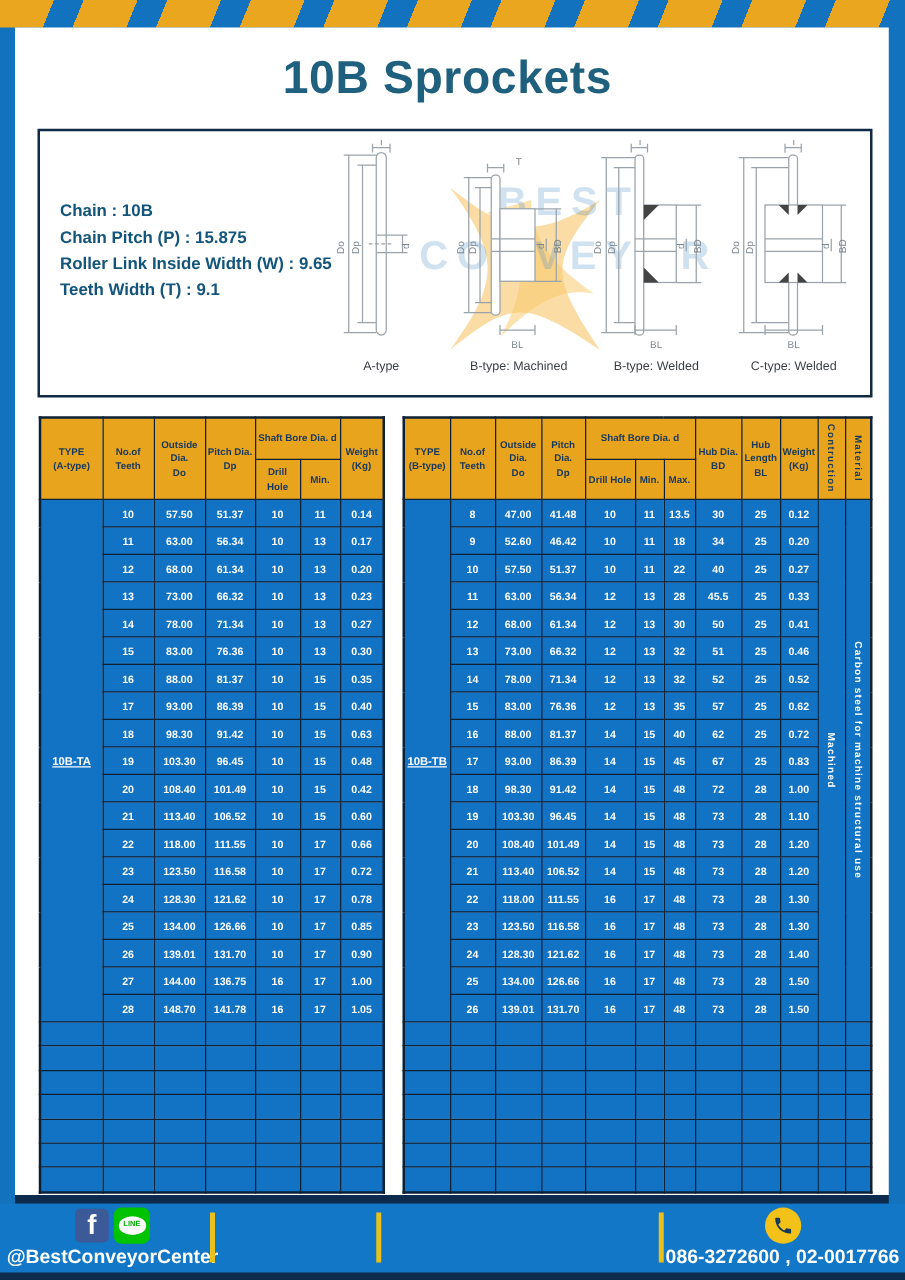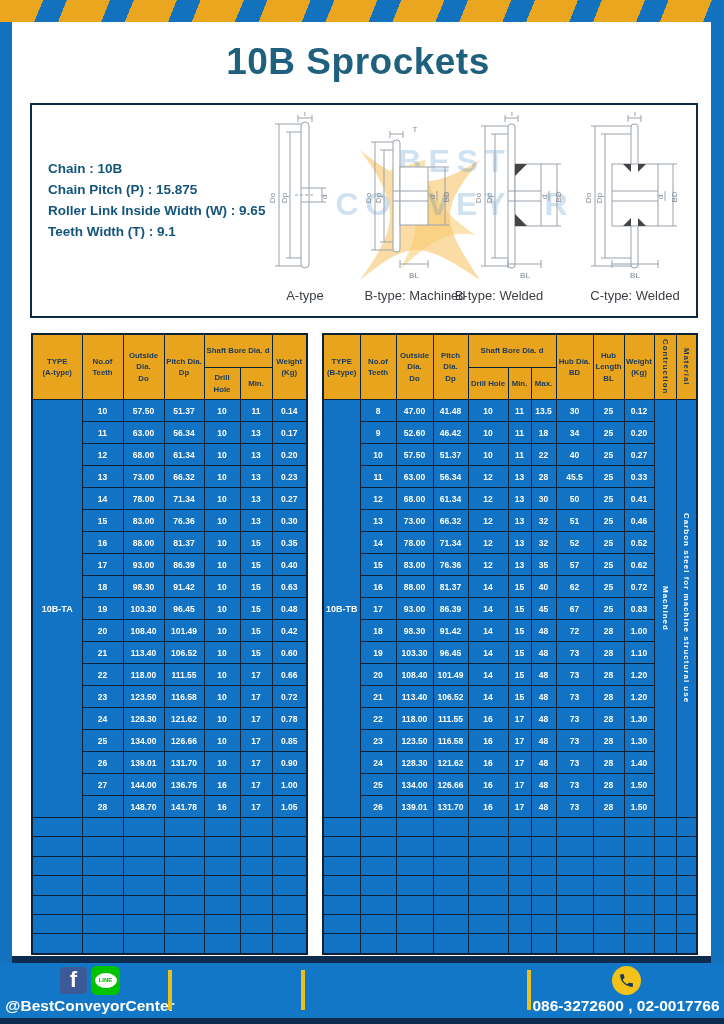--- a/index.html
+++ b/index.html
@@ -17,36 +17,36 @@
   .banner-title{font-size:37px;font-weight:bold;color:#20607F;letter-spacing:.5px;}
   
   .specbox{left:30px;top:103px;width:664px;height:211px;background:#fff;border:2px solid #0E2A45;}
   .spec-lines{left:48px;top:158px;width:320px;font-size:13.5px;font-weight:bold;color:#14557C;line-height:21px;}
   
   .wm-text{left:290px;top:140px;width:330px;text-align:center;font-weight:bold;font-size:32px;
     letter-spacing:7px;line-height:1.35;color:rgba(72,140,194,0.26);z-index:1;}
   .wm-blob{left:330px;top:130px;z-index:0;}
   
   .diag{top:112px;width:100px;height:172px;z-index:2;}
-  .diag-label{top:288px;width:110px;text-align:center;font-size:13px;color:#3A3F45;z-index:2;}
+  .diag-label{top:288px;width:110px;text-align:center;font-size:10px;color:#3A3F45;z-index:2;}
   svg text.dim{fill:#7D8790;font-size:8px;font-family:"Liberation Sans",sans-serif;}
   
   table.spec-table{position:absolute;top:333px;border-collapse:collapse;table-layout:fixed;
     border:2.5px solid #0C2136;font-family:"Liberation Sans",sans-serif;}
   #tableA{left:31px;width:275px;}
   #tableB{left:322px;width:374px;}
   .spec-table th{background:#E9A41E;color:#17395C;font-size:7.8px;font-weight:bold;
     border:1.6px solid #0C2136;padding:1px;white-space:pre-line;line-height:1.45;}
   .spec-table thead tr.h1 th{height:30px;}
   .spec-table thead tr.h2 th{height:29px;}
   .spec-table td{background:#1273C4;color:#FFFFFF;font-size:8.5px;font-weight:bold;
     border:1.6px solid #0C2136;text-align:center;padding:0;}
   .spec-table tr.data-row td{height:21px;}
   .spec-table tr.empty-row td{height:18.4px;}
-  .spec-table td.type-cell{font-size:9px;}
+  .spec-table td.type-cell{font-size:9px;text-decoration:underline;}
   .vhead{writing-mode:vertical-rl;text-orientation:mixed;letter-spacing:1px;}
   th.vhead{height:59px;}
   td.vcell{writing-mode:vertical-rl;text-orientation:mixed;font-size:8px;letter-spacing:1px;}
   
   .page-edge{left:12px;top:956px;width:699px;height:7px;background:#0D2B4C;}
   .footer{left:0;top:963px;width:724px;height:55px;background:#1177C6;}
   .fgroup{position:absolute;display:flex;flex-direction:column;align-items:center;gap:2px;}
   .ficons{display:flex;gap:4px;align-items:center;height:30px;}
   .flabel{font-size:15.5px;font-weight:bold;color:#FFFFFF;white-space:nowrap;}
   .fdivider{position:absolute;top:7px;width:4px;height:40px;background:#E9C01C;}
@@ -213,21 +213,21 @@
     <text class="dim" x="50" y="4" text-anchor="middle">T</text>
     <text class="dim" x="6" y="86" text-anchor="middle" transform="rotate(-90 6 86)">Do</text>
     <text class="dim" x="17" y="86" text-anchor="middle" transform="rotate(-90 17 86)">Dp</text>
     <text class="dim" x="78" y="85" text-anchor="middle" transform="rotate(-90 78 85)">d</text>
     <text class="dim" x="92" y="85" text-anchor="middle" transform="rotate(-90 92 85)">BD</text>
     <text class="dim" x="50" y="166" text-anchor="middle">BL</text>
   </svg>
 
   <div class="abs diag-label" style="left:250px">A-type</div>
   <div class="abs diag-label" style="left:360px">B-type: Machined</div>
-  <div class="abs diag-label" style="left:444px">B-type: Welded</div>
+  <div class="abs diag-label" style="left:470px">B-type: Welded</div>
   <div class="abs diag-label" style="left:580px">C-type: Welded</div>
 
   <table class="spec-table" id="tableA">
     <colgroup>
       <col style="width:50px">
         <col style="width:41px">
         <col style="width:41px">
         <col style="width:40px">
       <col style="width:36px">
         <col style="width:32px">

